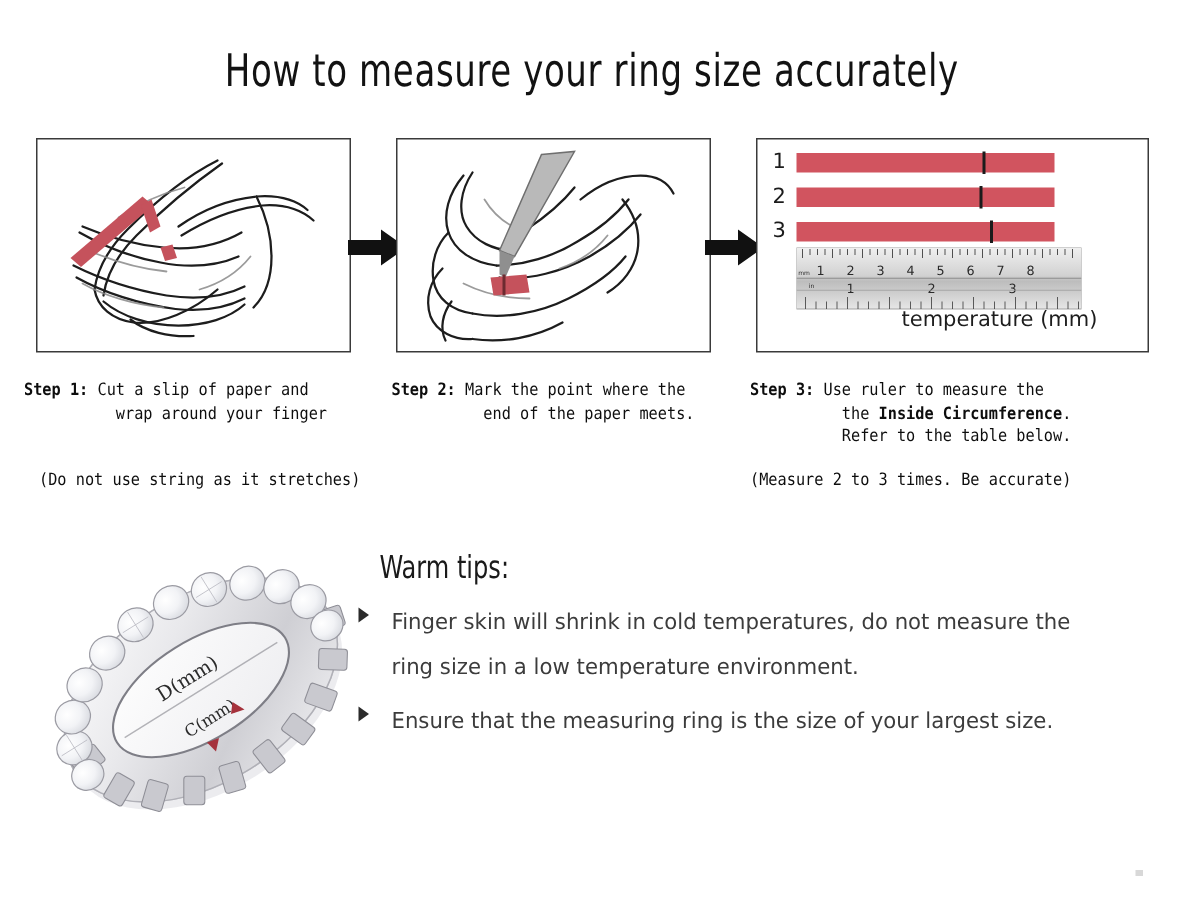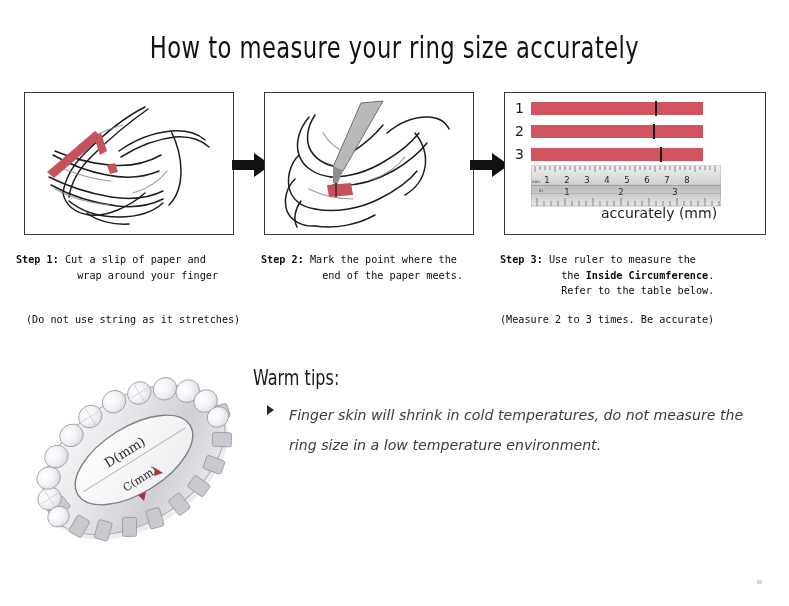--- a/index.html
+++ b/index.html
@@ -48,21 +48,21 @@
   #note1{left:26px;top:313px;}
   #note3{left:500px;top:313px;}
 
   
   .tips-head{
     position:absolute;left:253px;top:366px;
     font-family:"DejaVu Sans Condensed","Liberation Sans Narrow","Liberation Sans",sans-serif;
     font-size:21px;color:#1a1a1a;
     transform:scaleX(0.85);transform-origin:left top;white-space:nowrap;
   }
-  .tips{position:absolute;left:267px;top:400px;width:520px;font-style:italic;}
+  .tips{position:absolute;left:239px;top:400px;width:520px;}
   .tip{position:relative;padding-left:22px;margin-bottom:6px;}
   .tip .bullet{
     position:absolute;left:0;top:5px;width:0;height:0;
     border-left:7px solid #2b2b2b;border-top:5px solid transparent;border-bottom:5px solid transparent;
   }
   .tip .txt{
     display:block;
     font-family:"DejaVu Sans","Liberation Sans",sans-serif;
     font-size:14.6px;line-height:30px;color:#3c3c3c;
     transform:scaleX(0.97);transform-origin:left top;
@@ -299,21 +299,21 @@
           <line x1="160" y1="41" x2="160" y2="36"></line>
             <line x1="167" y1="41" x2="167" y2="36"></line>
           <line x1="174" y1="41" x2="174" y2="33"></line>
             <line x1="181" y1="41" x2="181" y2="36"></line>
           <line x1="188" y1="41" x2="188" y2="36"></line>
         </g>
         <line x1="0" y1="28.5" x2="190" y2="28.5" stroke="#9a9a9a" stroke-width="0.5"></line>
       </svg>
     </div>
 
-    <div class="mm-label">accurately (mm)</div>
+    <div class="mm-label">temperature (mm)</div>
   </div>
 
   <div class="caption" id="cap1"><b>Step 1:</b><span> Cut a slip of paper and</span>
 <span>          wrap around your finger</span></div>
   <div class="note" id="note1">(Do not use string as it stretches)</div>
 
   <div class="caption" id="cap2"><b>Step 2:</b><span> Mark the point where the</span>
 <span>          end of the paper meets.</span></div>
 
   <div class="caption" id="cap3"><b>Step 3:</b><span> Use ruler to measure the</span>
@@ -394,17 +394,21 @@
       </g>
     </svg>
   </div>
 
   <div class="tips-head">Warm tips:</div>
   <div class="tips">
     <div class="tip">
       <span class="bullet"></span>
       <span class="txt">Finger skin will shrink in cold temperatures, do not measure the ring size in a low temperature environment.</span>
     </div>
+    <div class="tip">
+      <span class="bullet"></span>
+      <span class="txt">Ensure that the measuring ring is the size of your largest size.</span>
+    </div>
   </div>
 
   <div class="corner-dot"></div>
 
 </div>
 
 </body></html>

